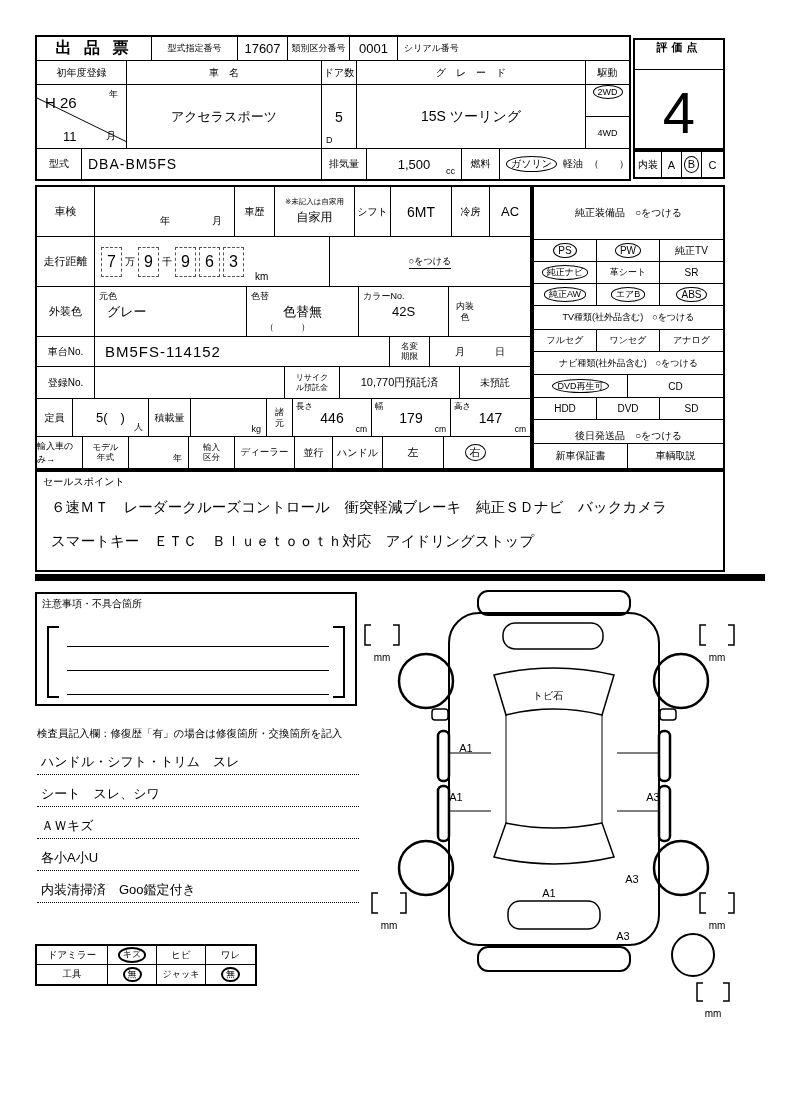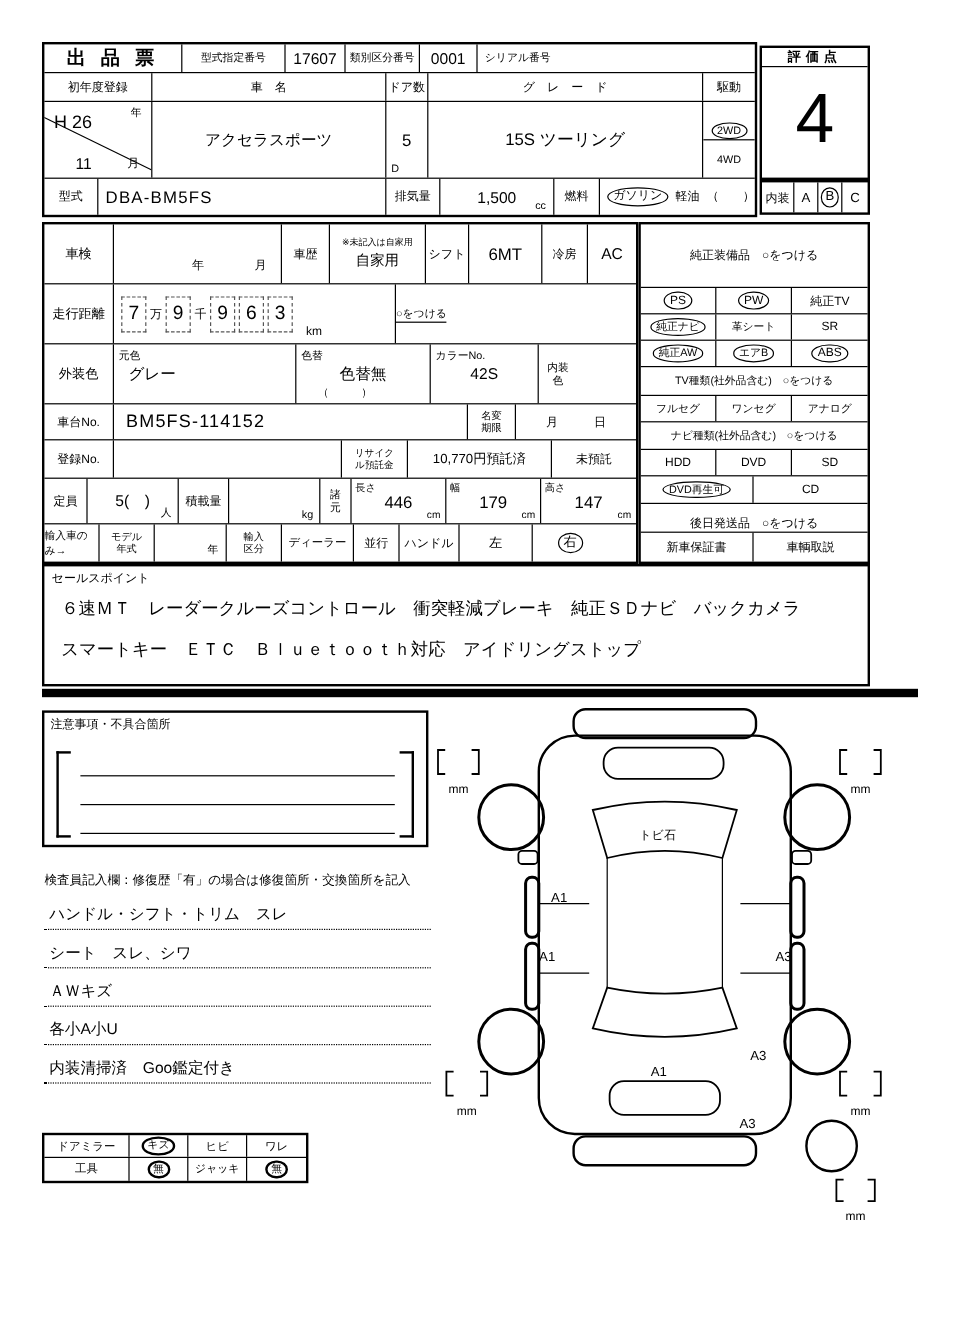--- a/index.html
+++ b/index.html
@@ -77,21 +77,21 @@
           <span>アクセラスポーツ</span>
         </div>
       <div class="c" style="width:35px">
         <span class="f14">5</span>
         <span class="abs f9" style="bottom:3px;left:4px">D</span>
       </div>
       <div class="c f14" style="width:229px">
           <span>15S ツーリング</span>
         </div>
       <div class="c col" style="width:43px;padding:0">
-        <div style="height:32px;display:flex;align-items:flex-end;justify-content:center;border-bottom:1px solid #000;width:100%">
+        <div style="height:32px;display:flex;align-items:flex-start;justify-content:center;border-bottom:1px solid #000;width:100%">
             <span class="circ f9">2WD</span>
           </div>
         <div style="height:31px;display:flex;align-items:center;justify-content:center;width:100%">
             <span class="f9">4WD</span>
           </div>
       </div>
     </div>
     <div class="row" style="height:30px">
       <div class="c f10" style="width:45px">
           <span>型式</span>
@@ -111,21 +111,21 @@
         </div>
       <div class="c ls" style="width:129px;gap:6px">
         <span class="circ f10">ガソリン</span>
         <span class="f10">軽油</span>
         <span class="f10">（　　）</span>
       </div>
     </div>
   </div>
 
   <div class="abs tbl" style="left:633px;top:38px;width:92px;height:112px">
-    <div class="rb" style="height:16px;display:flex;align-items:flex-end;justify-content:center;font-weight:bold;font-size:11px;letter-spacing:4px">
+    <div class="rb" style="height:30px;display:flex;align-items:flex-start;justify-content:center;font-weight:bold;font-size:11px;letter-spacing:4px">
         <span>評価点</span>
       </div>
     <div style="height:84px;display:flex;align-items:center;justify-content:center;font-size:58px">
         <span>4</span>
       </div>
   </div>
   <div class="abs tbl row" style="left:633px;top:150px;width:92px;height:29px">
     <div class="c f10" style="width:27px">
         <span>内装</span>
       </div>
@@ -178,21 +178,21 @@
       <div class="c ls" style="width:235px;gap:3px">
         <span class="digit">7</span>
         <span class="f10">万</span>
         <span class="digit">9</span>
         <span class="f10">千</span>
         <span class="digit">9</span>
         <span class="digit">6</span>
         <span class="digit">3</span>
         <span class="f10" style="align-self:flex-end;padding:0 0 4px 8px">km</span>
       </div>
-      <div class="c col" style="width:200px;padding:0;align-items:flex-start">
+      <div class="c col" style="width:200px;padding:0;align-items:center">
         <div class="f9" style="height:15px;border-bottom:1px solid #000;display:flex;align-items:center;justify-content:center">
             <span>○をつける</span>
           </div>
       </div>
     </div>
 
     <div class="row rb" style="height:50px">
       <div class="c f11" style="width:58px">
           <span>外装色</span>
         </div>
@@ -358,37 +358,37 @@
       <div class="c f9" style="width:63px">
           <span>ワンセグ</span>
         </div>
       <div class="c f9" style="width:63px">
           <span>アナログ</span>
         </div>
     </div>
     <div class="rb f9" style="height:23px;display:flex;align-items:center;justify-content:center">
         <span>ナビ種類(社外品含む)　○をつける</span>
       </div>
+    <div class="row rb" style="height:23px">
+      <div class="c" style="width:94px">
+          <span class="circ f9">DVD再生可</span>
+        </div>
+      <div class="c f10" style="width:95px">
+          <span>CD</span>
+        </div>
+    </div>
     <div class="row rb" style="height:22px">
       <div class="c f10" style="width:63px">
           <span>HDD</span>
         </div>
       <div class="c f10" style="width:63px">
           <span>DVD</span>
         </div>
       <div class="c f10" style="width:63px">
           <span>SD</span>
-        </div>
-    </div>
-    <div class="row rb" style="height:23px">
-      <div class="c" style="width:94px">
-          <span class="circ f9">DVD再生可</span>
-        </div>
-      <div class="c f10" style="width:95px">
-          <span>CD</span>
         </div>
     </div>
     <div class="rb f10" style="height:24px;display:flex;align-items:flex-end;justify-content:center">
         <span>後日発送品　○をつける</span>
       </div>
     <div class="row" style="height:24px">
       <div class="c f10" style="width:94px">
           <span>新車保証書</span>
         </div>
       <div class="c f10" style="width:95px">

